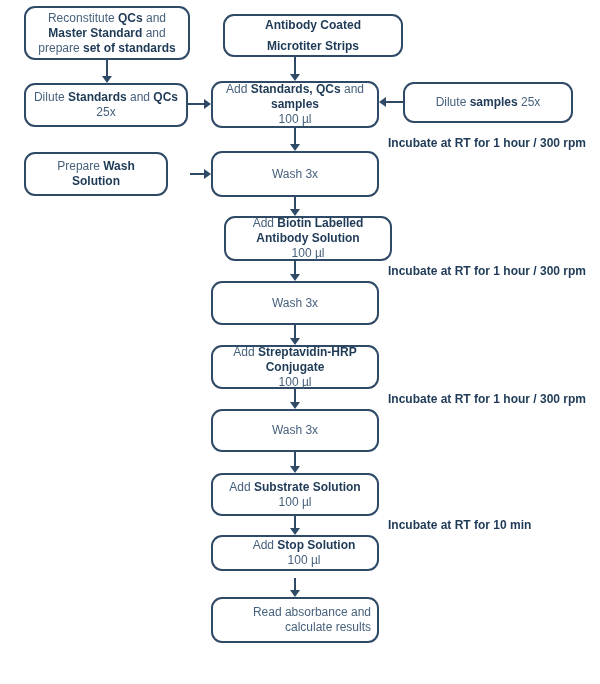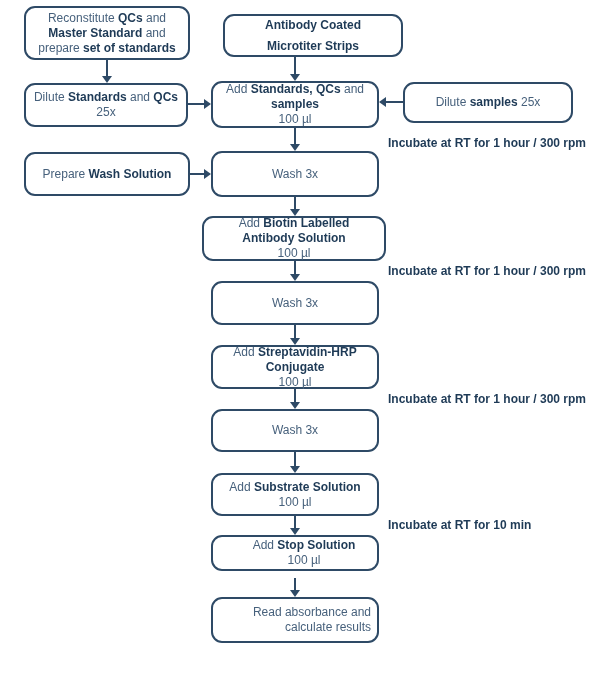--- a/index.html
+++ b/index.html
@@ -59,23 +59,23 @@
     content:"";position:absolute;top:-4px;left:-7px;
     border-top:5px solid transparent;border-bottom:5px solid transparent;
     border-right:7px solid var(--line);
   }
   
   .n1{left:4px;top:6px;width:166px;height:54px;}
   .n2{left:203px;top:14px;width:180px;height:43px;}
   .n3{left:4px;top:83px;width:164px;height:44px;}
   .n4{left:191px;top:81px;width:168px;height:47px;}
   .n5{left:383px;top:82px;width:170px;height:41px;}
-  .n6{left:4px;top:152px;width:166px;height:44px;}
+  .n6{left:4px;top:152px;width:144px;height:44px;}
   .n7{left:191px;top:151px;width:168px;height:46px;}
-  .n8{left:182px;top:216px;width:184px;height:45px;}
+  .n8{left:204px;top:216px;width:168px;height:45px;}
   .n9{left:191px;top:281px;width:168px;height:44px;}
   .n10{left:191px;top:345px;width:168px;height:44px;}
   .n11{left:191px;top:409px;width:168px;height:43px;}
   .n12{left:191px;top:473px;width:168px;height:43px;}
   .n13{left:191px;top:535px;width:168px;height:36px;padding-left:24px;}
   .n14{left:191px;top:597px;width:168px;height:46px;align-items:flex-end;}
   
   .a1{left:368px;top:136px;}
   .a2{left:368px;top:264px;}
   .a3{left:368px;top:392px;}

